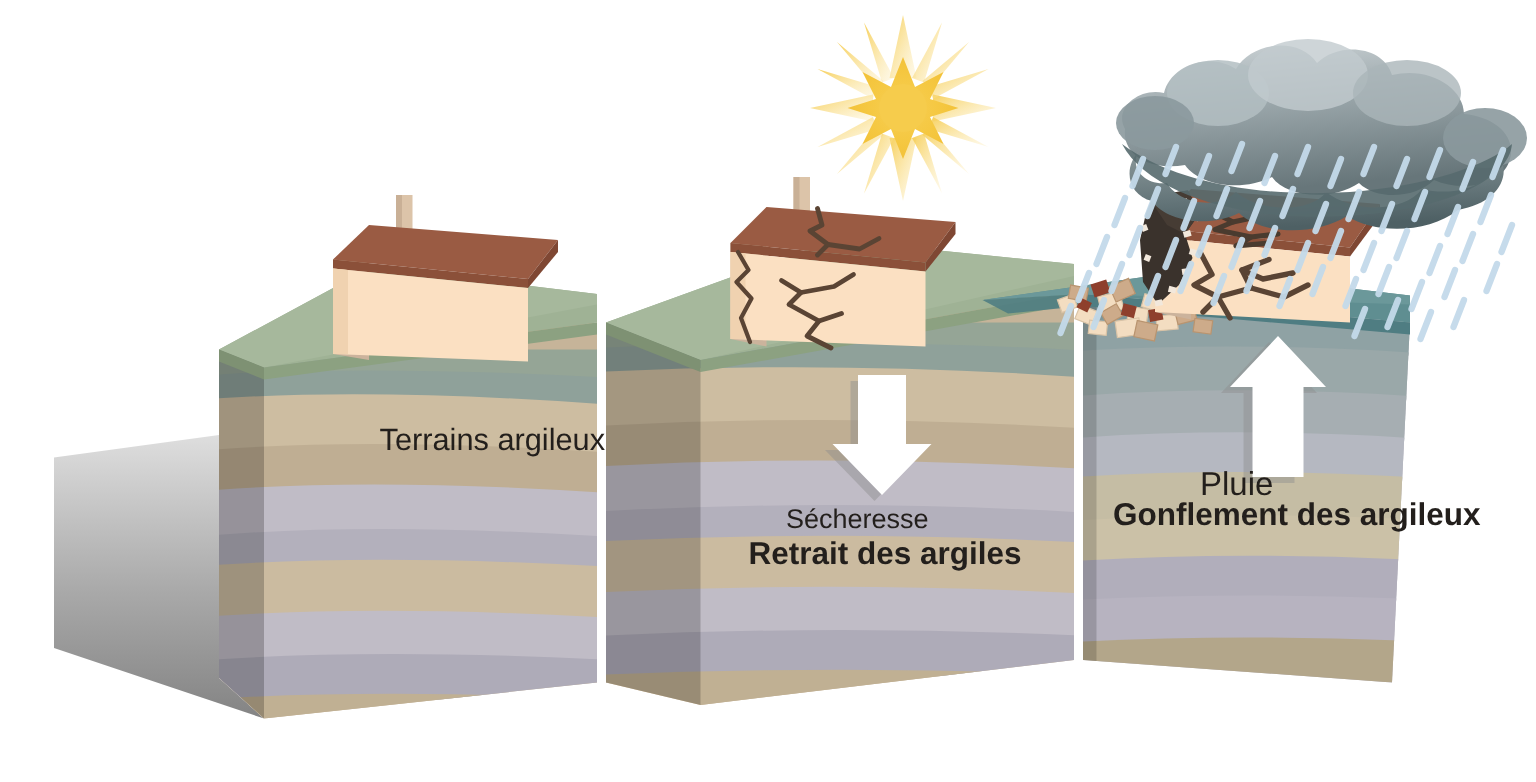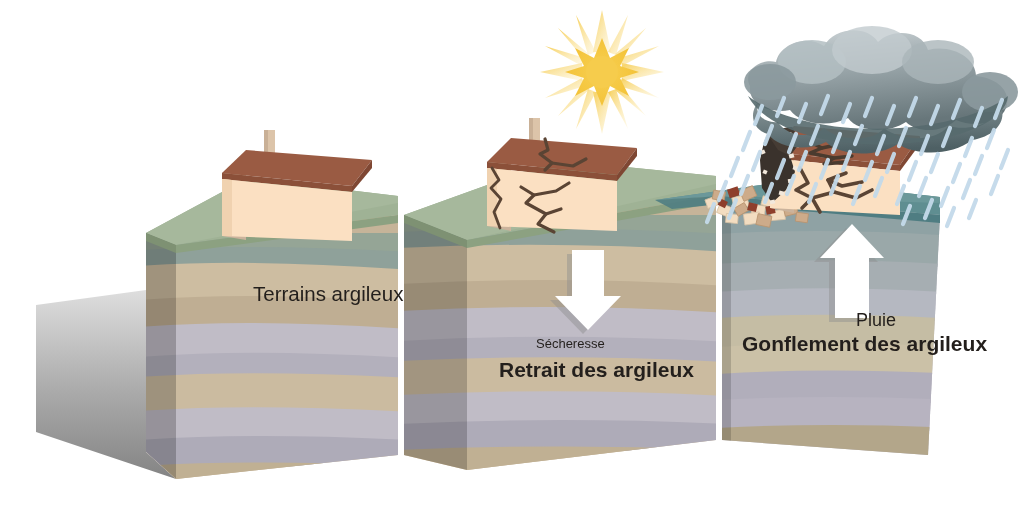--- a/index.html
+++ b/index.html
@@ -10,23 +10,23 @@
   }
   #art{position:absolute;left:0;top:0;width:1024px;height:521px;}
   .lbl{
     position:absolute;color:#231f1c;white-space:nowrap;
     font-family:"Liberation Sans","DejaVu Sans",sans-serif;
     line-height:1.05;
   }
   .lbl.reg{font-weight:400;}
   .lbl.bold{font-weight:700;}
   #label-terrains{left:253px;top:283px;font-size:20.5px;}
-  #label-secheresse{left:536px;top:337px;font-size:13px;}
+  #label-secheresse{left:524px;top:337px;font-size:18px;}
   #label-retrait{left:499px;top:359px;font-size:21px;}
-  #label-pluie{left:856px;top:311px;font-size:18px;}
+  #label-pluie{left:800px;top:311px;font-size:22px;}
   #label-gonflement{left:742px;top:333px;font-size:21px;}
 </style>
 </head>
 <body>
 
 <div id="stage">
 
   <svg id="art" viewBox="0 0 1024 521" xmlns="http://www.w3.org/2000/svg">
     <defs>
       <linearGradient id="gShadow" x1="0" y1="0" x2="0" y2="1">
@@ -392,19 +392,19 @@
     <g>
       <path d="M835,318 L835,258 L820,258 L852,224 L884,258 L869,258 L869,318 Z" fill="#8e8e8e" opacity="0.45" transform="translate(-6,4)"></path>
       <path d="M835,318 L835,258 L820,258 L852,224 L884,258 L869,258 L869,318 Z" fill="#ffffff"></path>
     </g>
   </svg>
 
   <div class="lbl reg" id="label-terrains">Terrains argileux</div>
 
   <div class="lbl reg" id="label-secheresse">Sécheresse</div>
 
-  <div class="lbl bold" id="label-retrait">Retrait des argileux</div>
+  <div class="lbl bold" id="label-retrait">Retrait des argiles</div>
 
   <div class="lbl reg" id="label-pluie">Pluie</div>
 
   <div class="lbl bold" id="label-gonflement">Gonflement des argileux</div>
 
 </div>
 
 </body></html>

